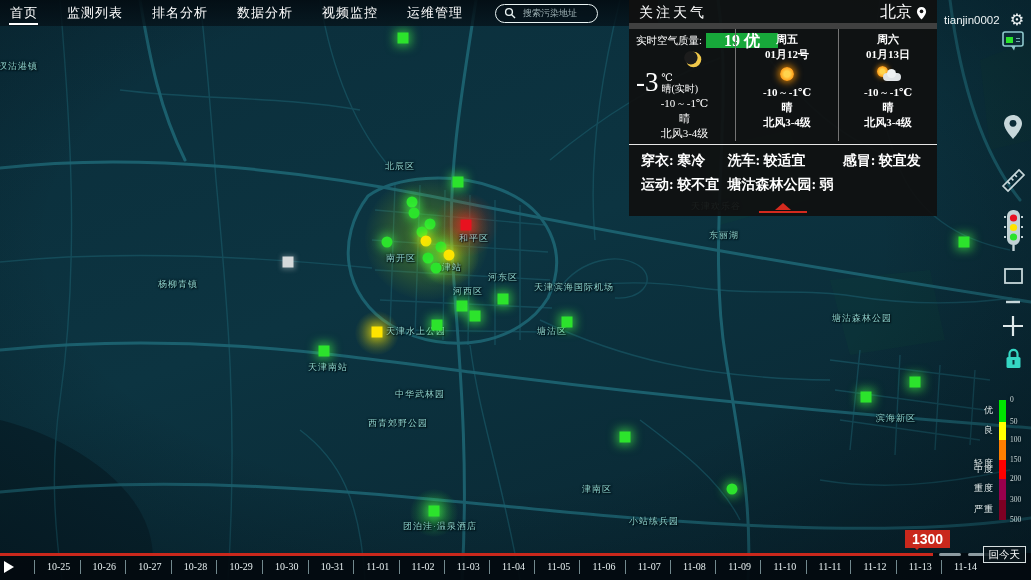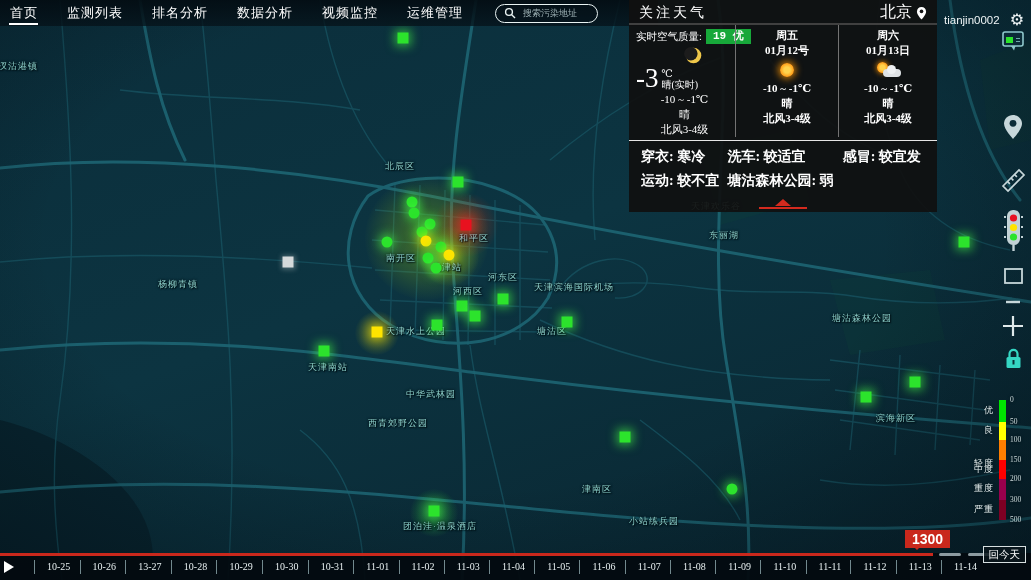--- a/index.html
+++ b/index.html
@@ -33,29 +33,29 @@
   .search-box input{background:transparent;border:none;outline:none;color:#cfe0e2;
     font-size:9px;width:64px;font-family:inherit;}
   .search-box input::placeholder{color:#9fb3b6;}
   
   #userbox{position:absolute;top:4px;left:944px;z-index:25;display:flex;align-items:center;gap:10px;
     color:#eef4f5;font-size:11.5px;font-family:"Liberation Sans","DejaVu Sans",sans-serif;margin-top:8px;}
   #gear{font-size:16px;line-height:16px;cursor:pointer;color:#eef4f5;}
   
   #wx{position:absolute;left:629px;top:0;width:308px;z-index:40;background:rgba(16,16,16,.93);color:#fff;}
   .wx-head{display:flex;justify-content:space-between;align-items:center;height:21px;
-    padding:2px 10px 0;border-bottom:2px solid #404040;}
+    padding:2px 10px 0;border-bottom:6px solid #404040;}
   .wx-title{font-size:14px;letter-spacing:3px;}
   .wx-city{display:flex;align-items:center;gap:4px;font-size:16px;cursor:pointer;}
   .wx-body{display:grid;grid-template-columns:106px 103px 99px;padding-bottom:3px;}
   .wx-col{text-align:center;font-size:11px;line-height:15px;padding-top:3px;}
   .wx-col + .wx-col{border-left:1px solid #737373;font-weight:bold;}
   .wx-col-today{text-align:left;padding:3px 2px 0 7px;}
   .wx-aqi{display:flex;align-items:center;gap:4px;font-size:10.5px;white-space:nowrap;height:16px;}
-  .aqi-badge{background:#17a83a;color:#fff;font-size:11px;font-weight:bold;padding:0 7px;line-height:15px;font-family:Liberation Mono, monospace;}
+  .aqi-badge{background:#17a83a;color:#fff;font-size:16px;font-weight:bold;padding:0 18px;line-height:15px;}
   .wx-iconrow{height:20px;display:flex;align-items:center;}
   .wx-col .wx-iconrow{justify-content:center;margin:2px 0 1px;}
   .wx-col-today .wx-iconrow{padding-left:18px;margin-top:1px;}
   .temp-row{display:flex;align-items:flex-start;gap:3px;height:26px;}
   .temp-big{font-size:27px;line-height:25px;}
   .temp-side{display:flex;flex-direction:column;font-size:10px;line-height:11px;padding-top:2px;}
   .wx-center{text-align:center;}
   .sun{width:14px;height:14px;border-radius:50%;
     background:radial-gradient(circle,#ffd34d 30%,#ff8400 85%);box-shadow:0 0 7px 2px rgba(255,150,0,.75);}
   .suncloud{position:relative;width:26px;height:16px;}
@@ -150,21 +150,21 @@
         <span class="maplabel" style="left: 18px; top: 66px;">汊沽港镇</span>
         <span class="maplabel" style="left: 178px; top: 284px;">杨柳青镇</span>
         <span class="maplabel" style="left: 400px; top: 166px;">北辰区</span>
         <span class="maplabel" style="left: 401px; top: 258px;">南开区</span>
         <span class="maplabel" style="left: 474px; top: 238px;">和平区</span>
         <span class="maplabel" style="left: 447px; top: 267px;">天津站</span>
         <span class="maplabel" style="left: 503px; top: 277px;">河东区</span>
         <span class="maplabel" style="left: 468px; top: 291px;">河西区</span>
         <span class="maplabel" style="left: 416px; top: 331px;">天津水上公园</span>
         <span class="maplabel" style="left: 328px; top: 367px;">天津南站</span>
-        <span class="maplabel" style="left: 420px; top: 394px; margin-left: 11px;">中华武林园</span>
+        <span class="maplabel" style="left: 420px; top: 394px;">中华武林园</span>
         <span class="maplabel" style="left: 398px; top: 423px;">西青郊野公园</span>
         <span class="maplabel" style="left: 440px; top: 526px;">团泊洼·温泉酒店</span>
         <span class="maplabel" style="left: 597px; top: 489px;">津南区</span>
         <span class="maplabel" style="left: 654px; top: 521px;">小站练兵园</span>
         <span class="maplabel" style="left: 574px; top: 287px;">天津滨海国际机场</span>
         <span class="maplabel" style="left: 716px; top: 206px;">天津欢乐谷</span>
         <span class="maplabel" style="left: 724px; top: 235px;">东丽湖</span>
         <span class="maplabel" style="left: 552px; top: 331px;">塘沽区</span>
         <span class="maplabel" style="left: 862px; top: 318px;">塘沽森林公园</span>
         <span class="maplabel" style="left: 896px; top: 418px;">滨海新区</span>
@@ -372,21 +372,21 @@
   <div id="time-badge">1300</div>
   <div id="today-btn">回今天</div>
   <div id="timeline">
     <div id="tl-red"></div>
     <div class="tl-dash" style="left:939px;width:22px"></div>
     <div class="tl-dash" style="left:968px;width:23px"></div>
     <div id="tl-play"></div>
     <div id="tl-dates">
         <span class="tl-date">10-25</span>
         <span class="tl-date">10-26</span>
-        <span class="tl-date">13-27</span>
+        <span class="tl-date">10-27</span>
         <span class="tl-date">10-28</span>
         <span class="tl-date">10-29</span>
         <span class="tl-date">10-30</span>
         <span class="tl-date">10-31</span>
         <span class="tl-date">11-01</span>
         <span class="tl-date">11-02</span>
         <span class="tl-date">11-03</span>
         <span class="tl-date">11-04</span>
         <span class="tl-date">11-05</span>
         <span class="tl-date">11-06</span>

